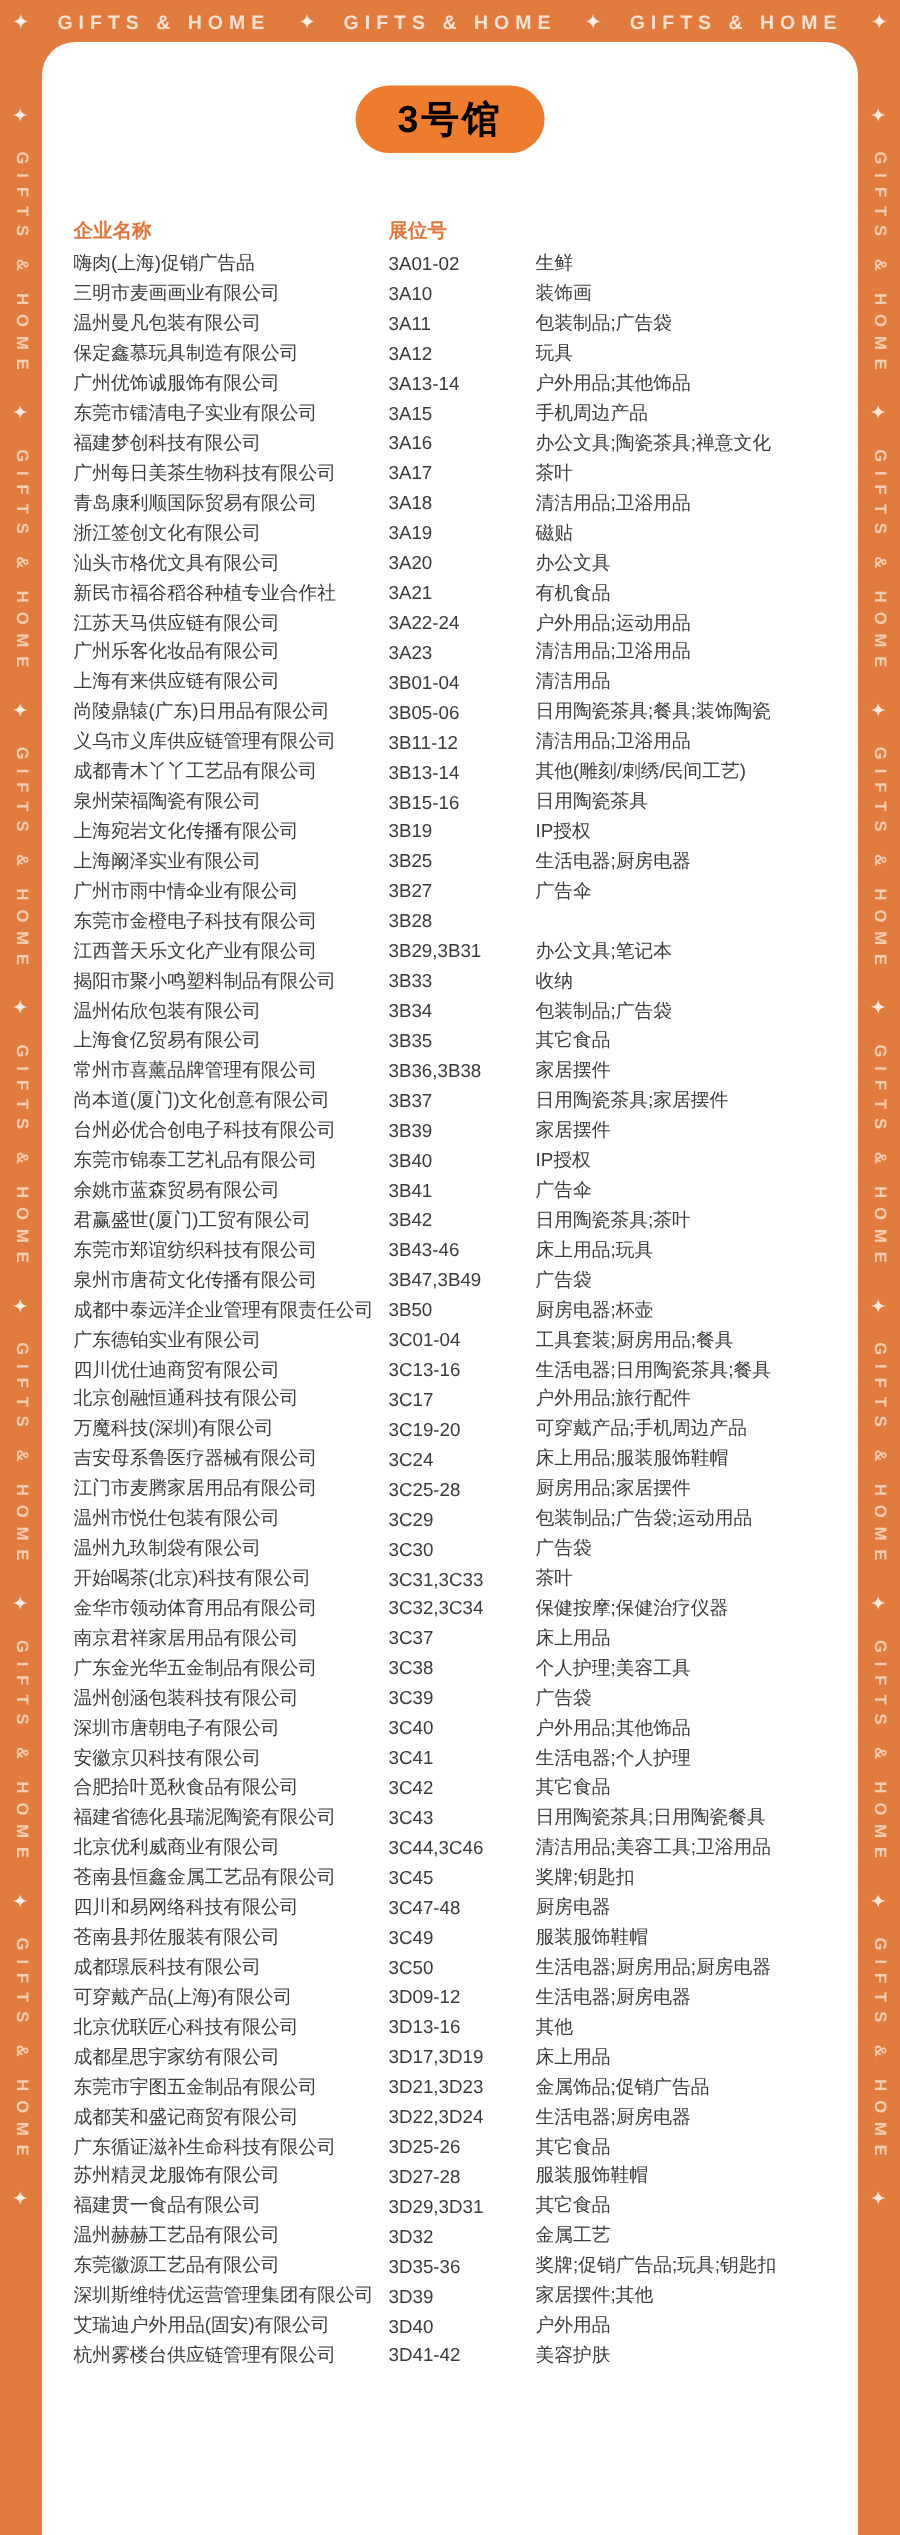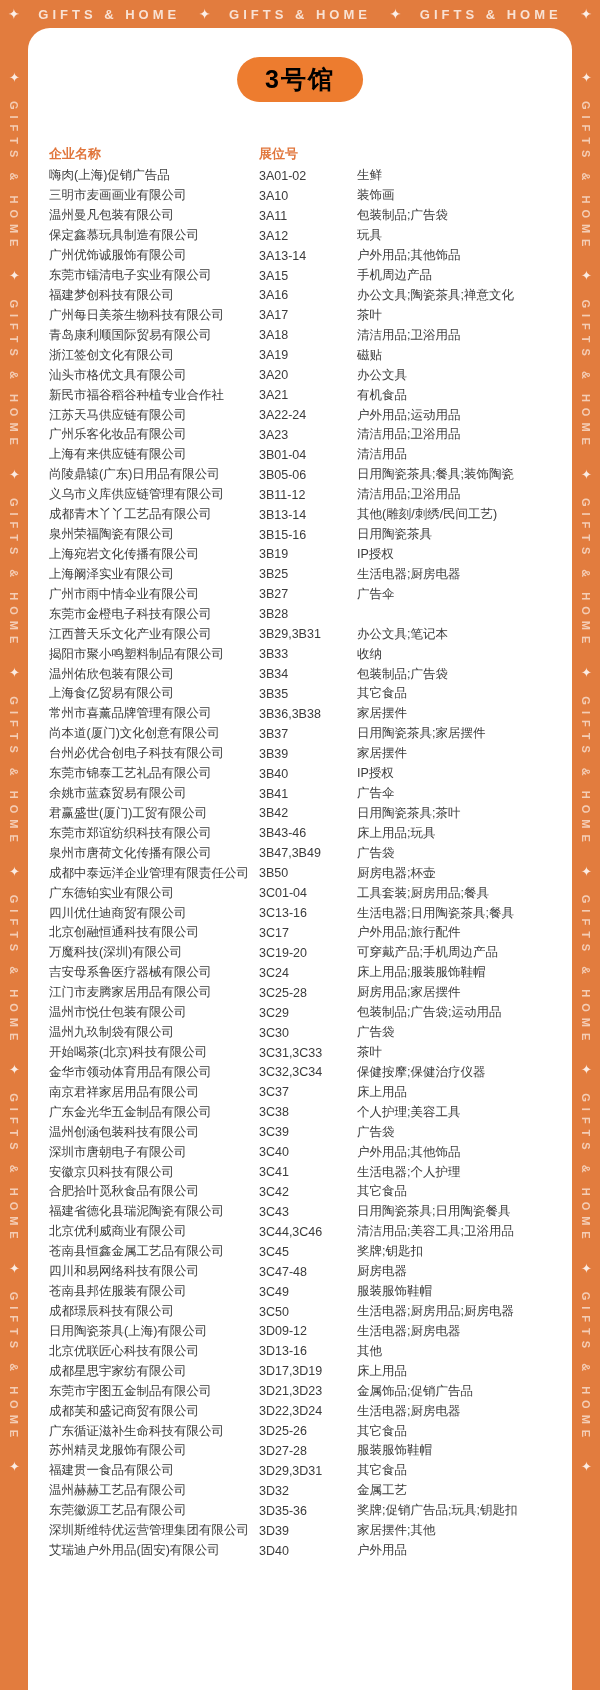--- a/index.html
+++ b/index.html
@@ -355,21 +355,21 @@
           <div class="cell c1">苍南县邦佐服装有限公司</div>
           <div class="cell c2">3C49</div>
           <div class="cell c3">服装服饰鞋帽</div>
         </div>
         <div class="row">
           <div class="cell c1">成都璟辰科技有限公司</div>
           <div class="cell c2">3C50</div>
           <div class="cell c3">生活电器;厨房用品;厨房电器</div>
         </div>
         <div class="row">
-          <div class="cell c1">日用陶瓷茶具(上海)有限公司</div>
+          <div class="cell c1">可穿戴产品(上海)有限公司</div>
           <div class="cell c2">3D09-12</div>
           <div class="cell c3">生活电器;厨房电器</div>
         </div>
         <div class="row">
           <div class="cell c1">北京优联匠心科技有限公司</div>
           <div class="cell c2">3D13-16</div>
           <div class="cell c3">其他</div>
         </div>
         <div class="row">
           <div class="cell c1">成都星思宇家纺有限公司</div>
@@ -414,16 +414,21 @@
         <div class="row">
           <div class="cell c1">深圳斯维特优运营管理集团有限公司</div>
           <div class="cell c2">3D39</div>
           <div class="cell c3">家居摆件;其他</div>
         </div>
         <div class="row">
           <div class="cell c1">艾瑞迪户外用品(固安)有限公司</div>
           <div class="cell c2">3D40</div>
           <div class="cell c3">户外用品</div>
         </div>
+        <div class="row">
+          <div class="cell c1">杭州雾楼台供应链管理有限公司</div>
+          <div class="cell c2">3D41-42</div>
+          <div class="cell c3">美容护肤</div>
+        </div>
       </div>
 
   </div>
 </div>
 
 </body></html>

